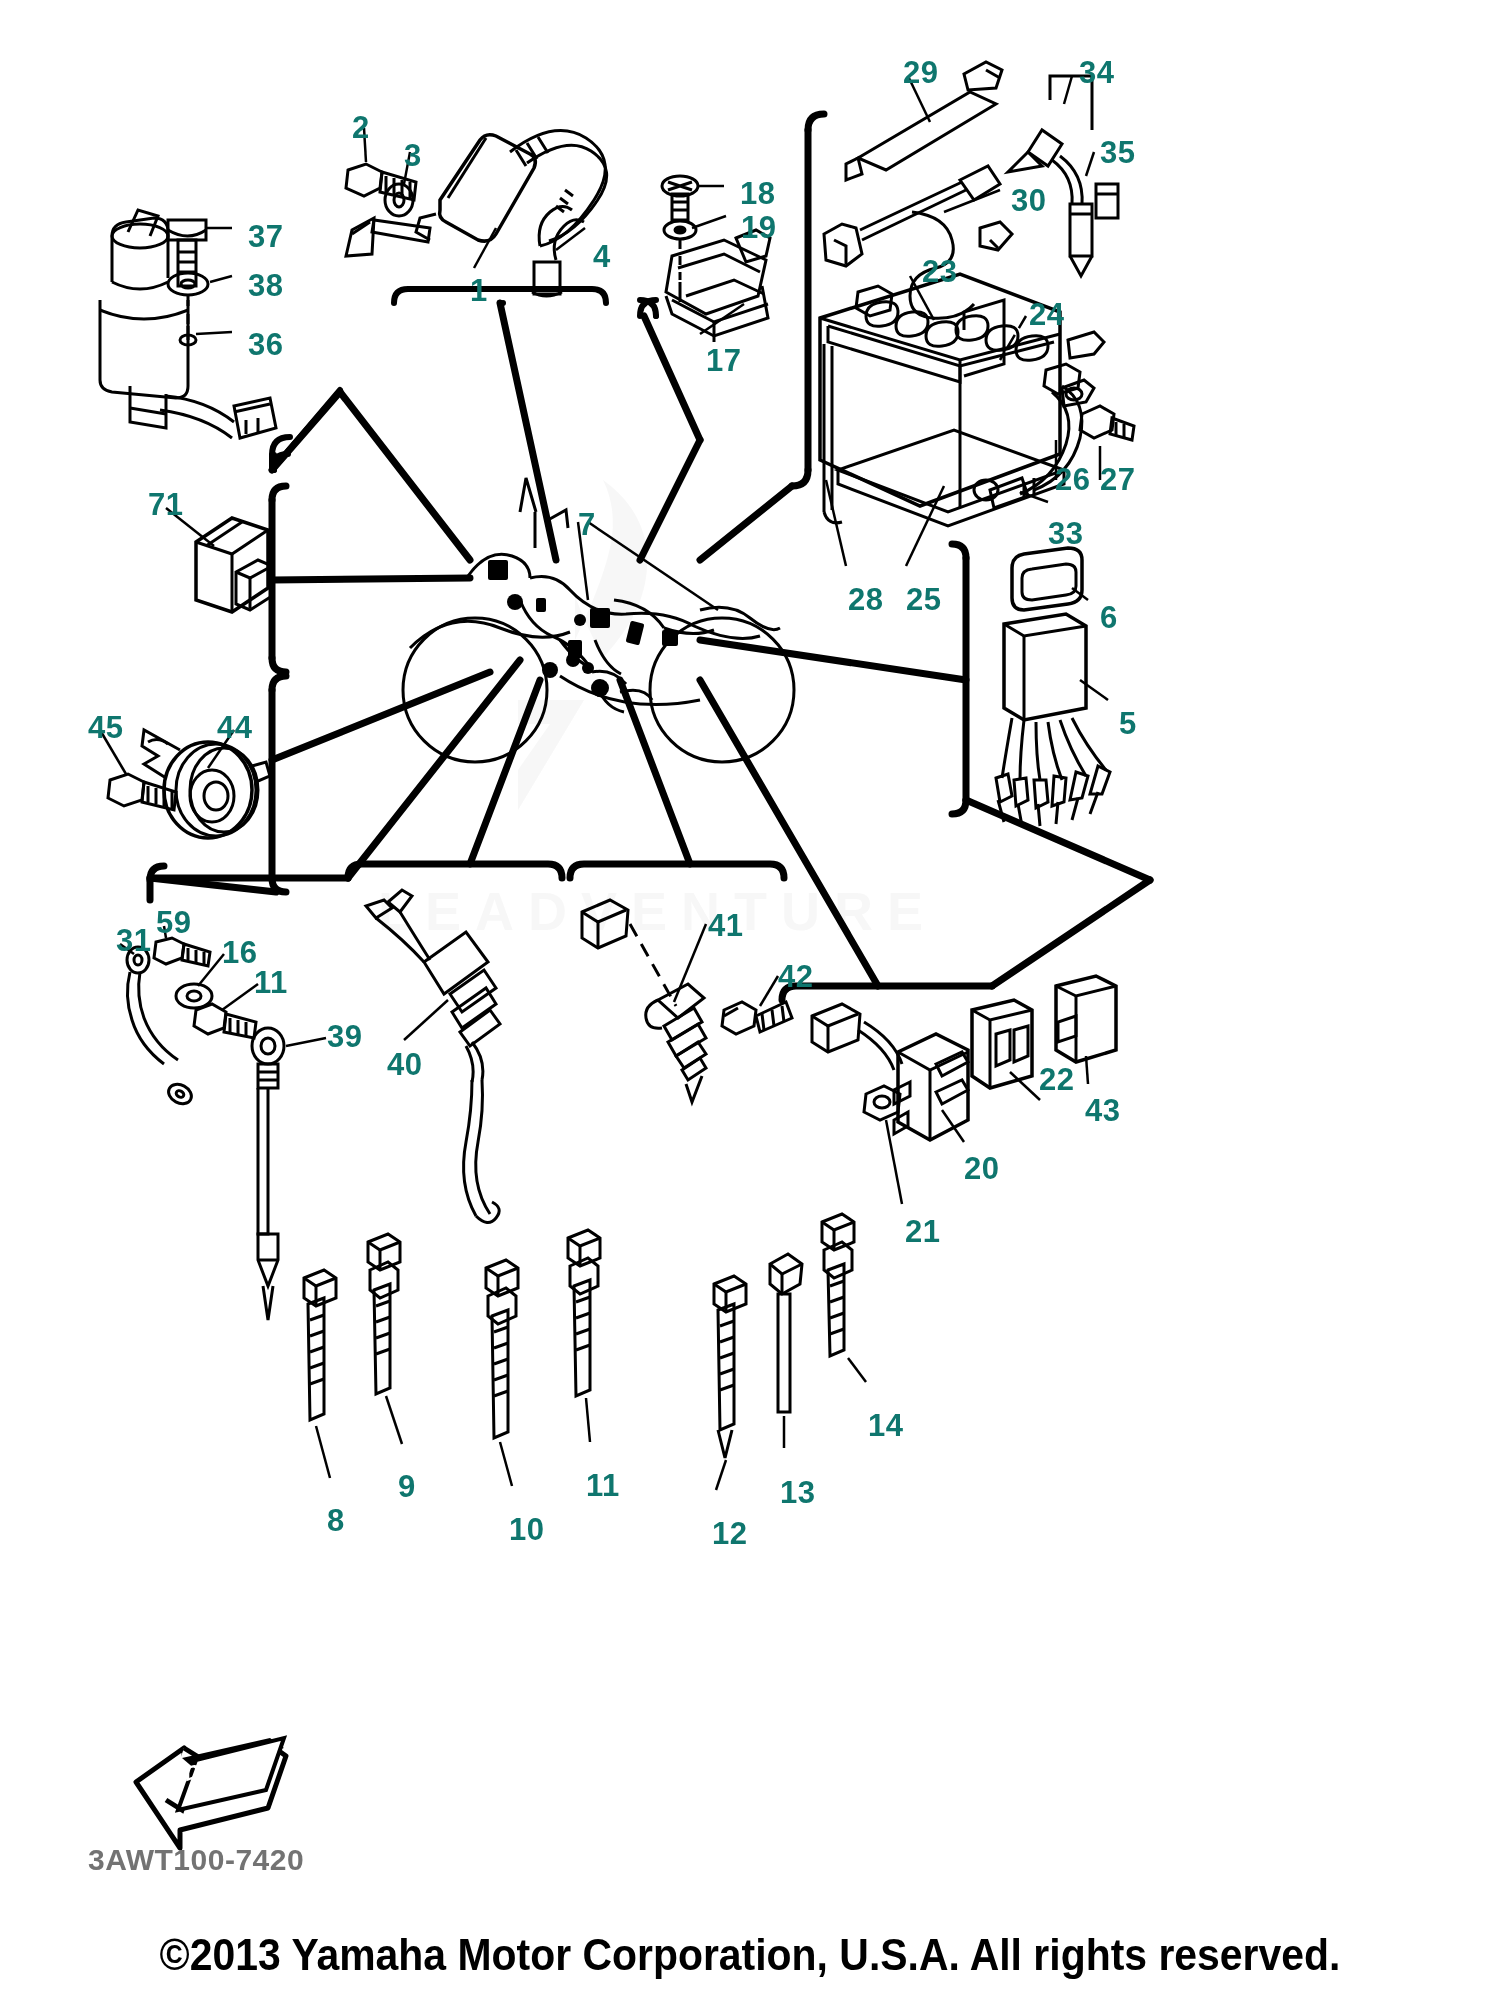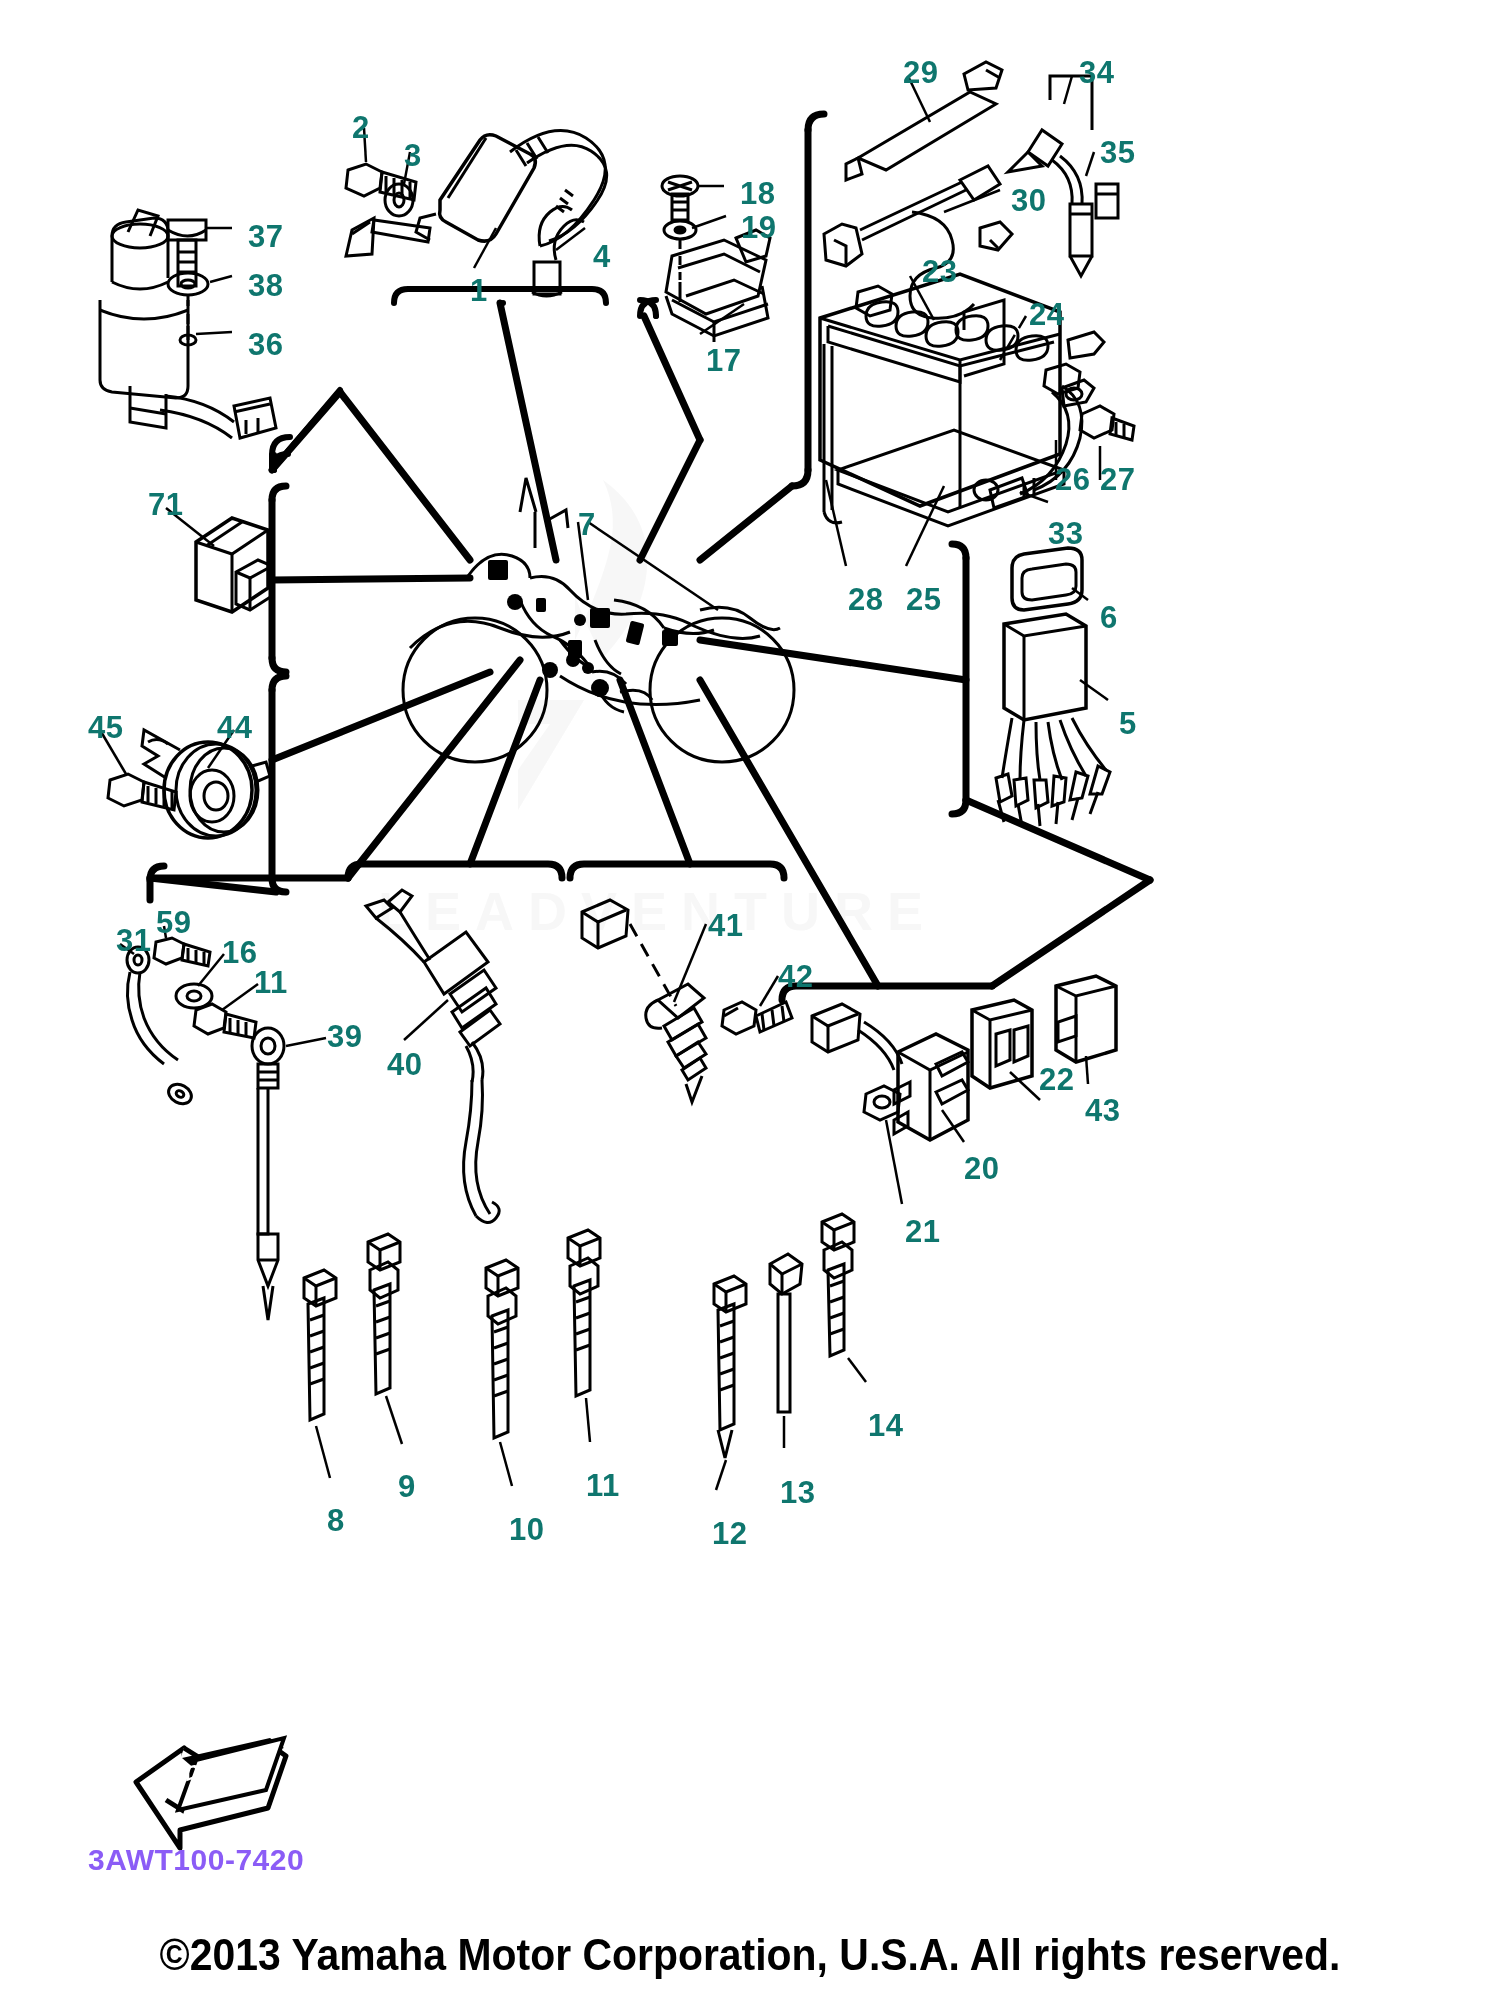--- a/index.html
+++ b/index.html
@@ -1,21 +1,21 @@
 <!DOCTYPE html>
 <html><head>
 <meta charset="utf-8">
 <style>
   html,body{margin:0;padding:0;background:#fff;}
   body{font-family:"Liberation Sans",sans-serif;}
   #page{position:relative;width:1500px;height:2001px;background:#ffffff;overflow:hidden;}
   #diagram{position:absolute;left:0;top:0;width:1500px;height:2001px;}
   .callout{position:absolute;font-family:"Liberation Sans",sans-serif;font-weight:700;color:#0f766e;
            font-size:31px;line-height:1;letter-spacing:0.5px;white-space:nowrap;}
-  #partno{position:absolute;left:88px;top:1843px;font-size:30px;font-weight:700;color:#8b5cf6;
+  #partno{position:absolute;left:88px;top:1843px;font-size:30px;font-weight:700;color:#737373;
           font-family:"Liberation Sans",sans-serif;letter-spacing:0.5px;}
   #copyright{position:absolute;left:0;top:1930px;width:1500px;text-align:center;
              font-family:"Liberation Sans",sans-serif;font-weight:700;font-size:44px;color:#000;
              transform:scaleX(0.93);transform-origin:center;}
   #rendered-by{position:absolute;left:0;top:1966px;width:1500px;text-align:center;
                font-family:"Liberation Sans",sans-serif;font-size:17px;color:#111;opacity:.92;}
   #fwd-label{position:absolute;left:152px;top:1767px;font-size:20px;font-weight:700;color:#fff;
              font-family:"Liberation Sans",sans-serif;transform:skewY(-20deg);letter-spacing:1px;}
 </style>
 </head>

